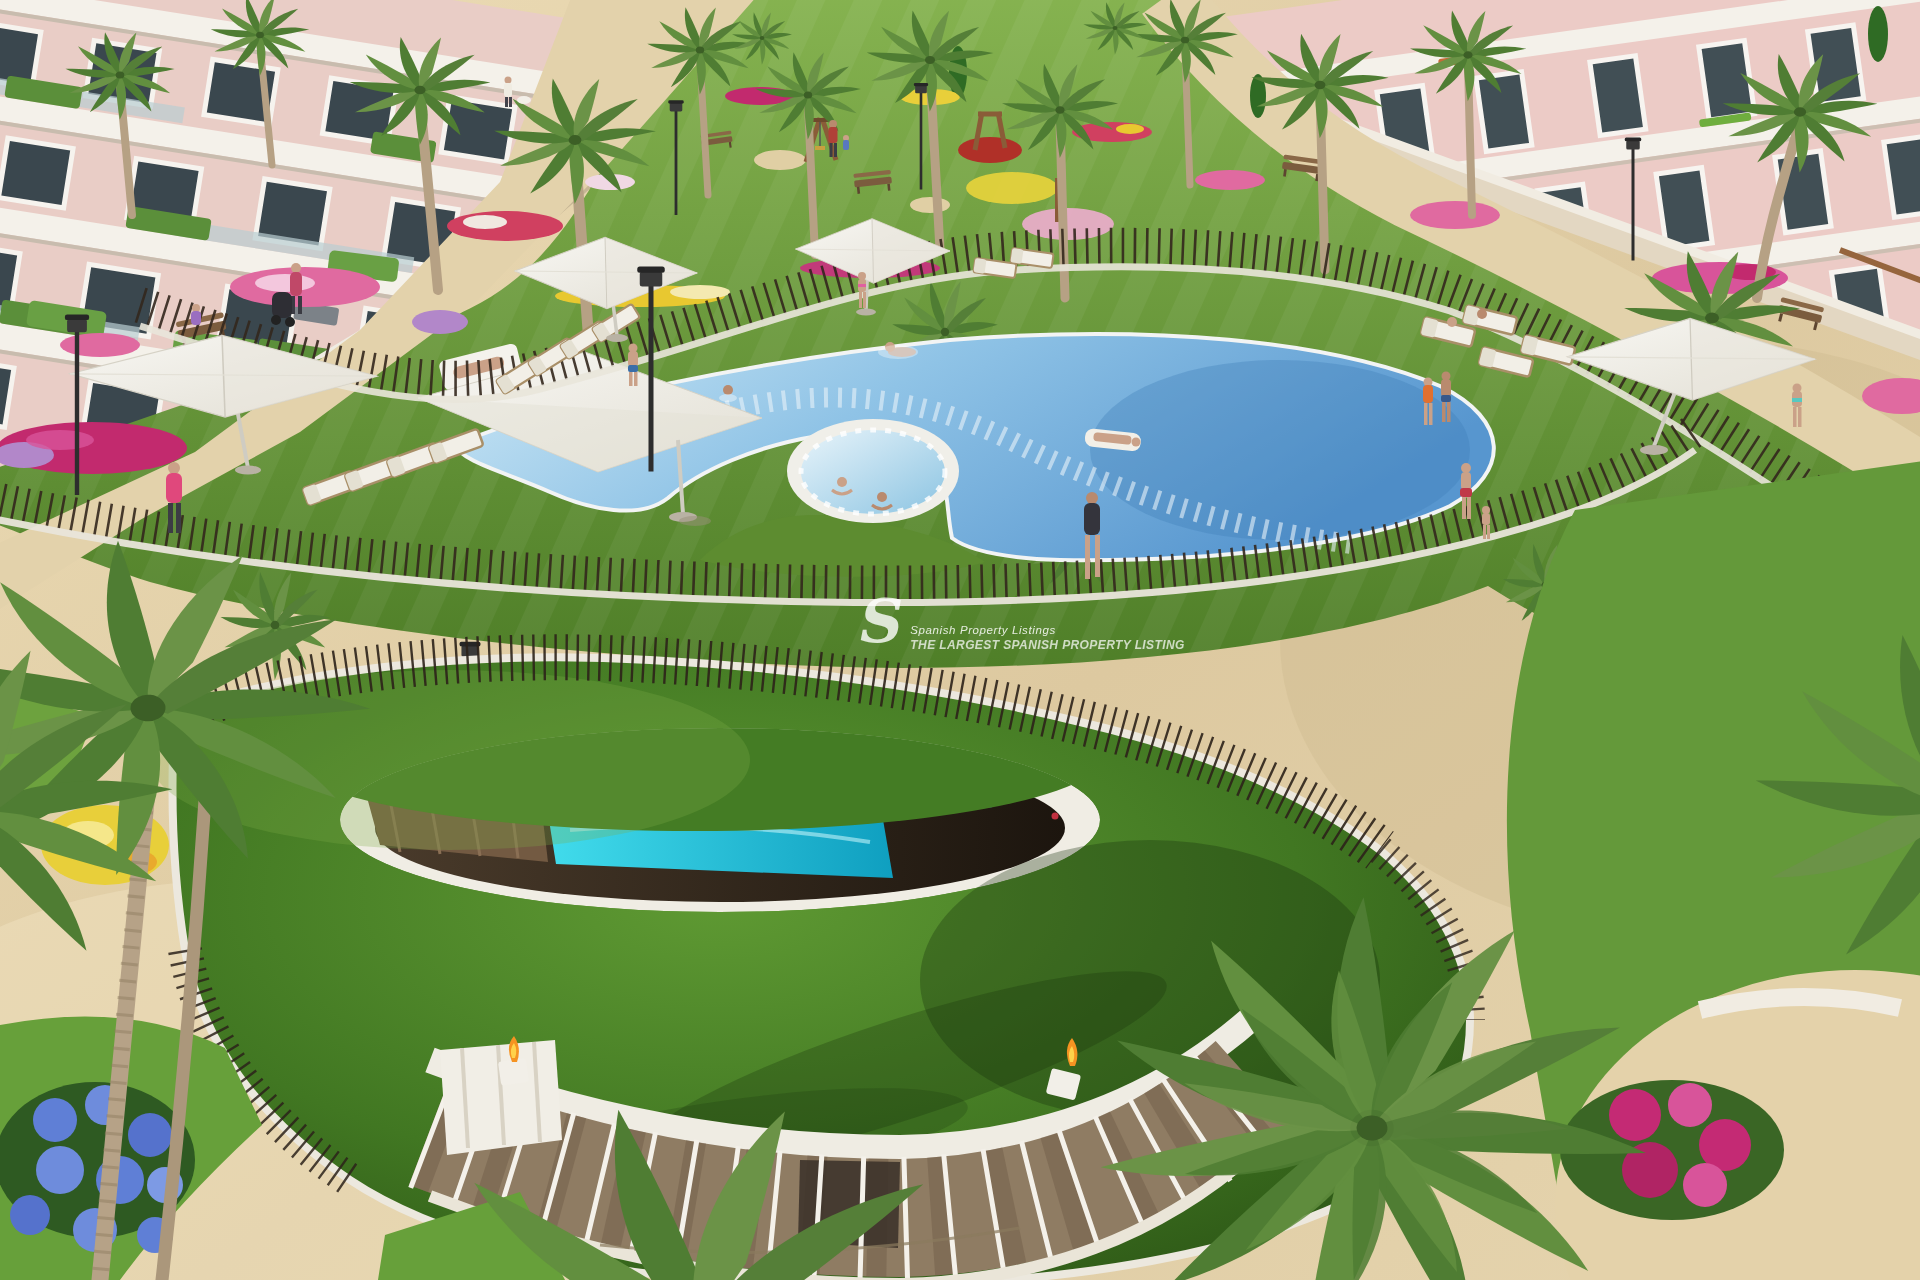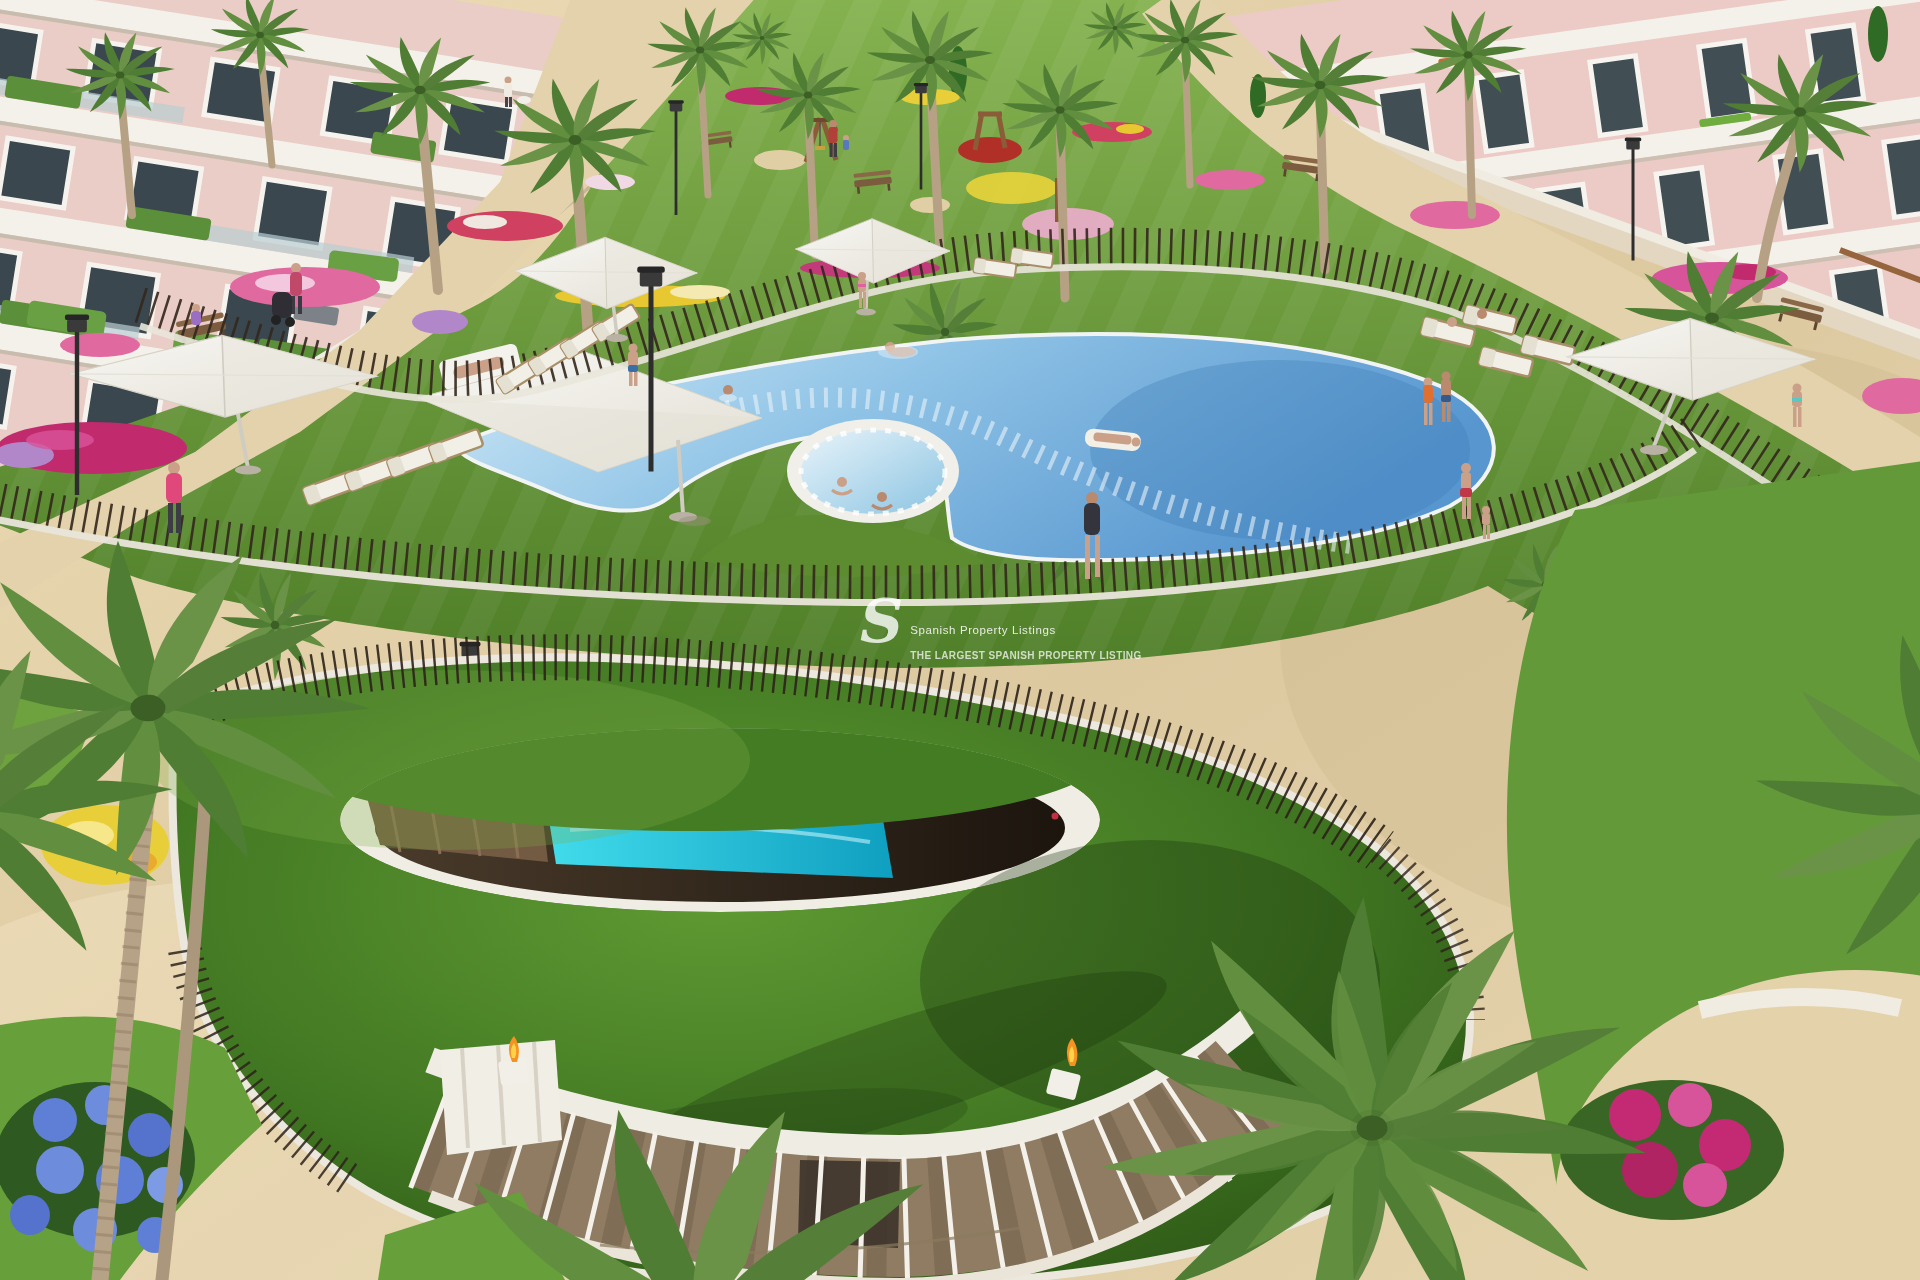--- a/index.html
+++ b/index.html
@@ -5,24 +5,24 @@
   html,body{margin:0;padding:0;background:#222;}
   .stage{position:relative;width:1920px;height:1280px;overflow:hidden;
          font-family:"Liberation Sans",sans-serif;background:#dfcda6;}
   .stage svg{position:absolute;left:0;top:0;display:block;}
   
   .watermark{position:absolute;left:860px;top:596px;display:flex;align-items:flex-start;
              pointer-events:none;}
   .wm-logo{font-family:"DejaVu Serif",serif;font-style:italic;font-weight:700;
            font-size:60px;line-height:.86;color:rgba(255,255,255,.8);
            margin-right:7px;}
-  .wm-text{padding-top:28px;}
+  .wm-text{padding-top:28px;font-style:italic;}
   .wm-brand{font-size:11.5px;letter-spacing:.6px;font-weight:400;
             color:rgba(255,255,255,.85);white-space:nowrap;}
-  .wm-tagline{font-size:10px;font-weight:700;letter-spacing:.4px;margin-top:14px;
+  .wm-tagline{font-size:12px;font-weight:700;letter-spacing:.4px;margin-top:2px;
               color:rgba(255,255,255,.72);white-space:nowrap;}
 </style>
 </head>
 <body>
 
 <div class="stage">
 <svg width="1920" height="1280" viewBox="0 0 1920 1280">
 <defs>
   <linearGradient id="sandG" x1="0" y1="0" x2="1" y2="1">
     <stop offset="0" stop-color="#ecdcb6"></stop>

